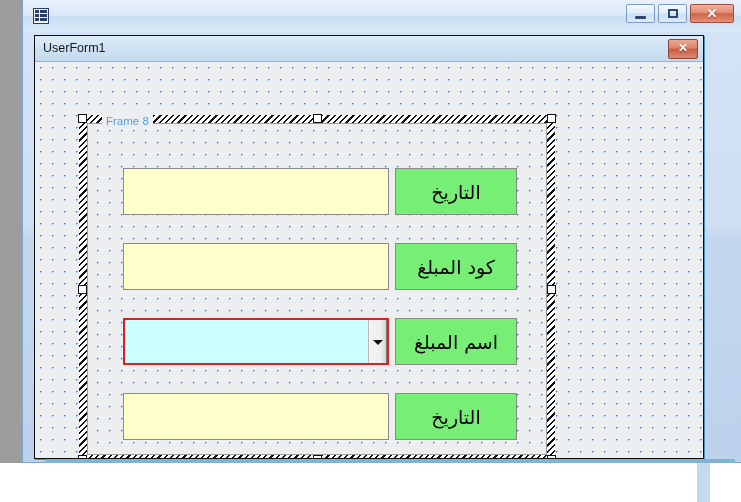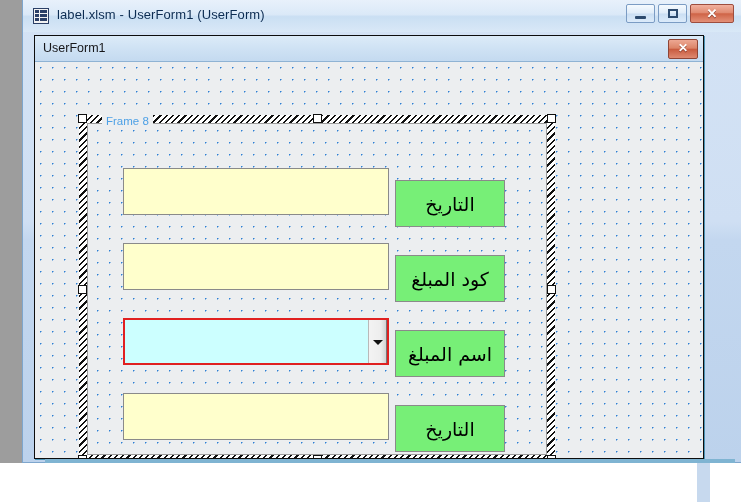--- a/index.html
+++ b/index.html
@@ -250,34 +250,33 @@
     height: 47px;
   }
   .row-0 { top: 45px; }
   .row-1 { top: 120px; }
   .row-2 { top: 195px; }
   .row-3 { top: 270px; }
 
   .lbl {
     position: absolute;
     left: 272px; top: 0;
-    width: 110px; height: 47px;
+    width: 122px; height: 47px;
     background: #77ef77;
     border: 1px solid #8a8a8a;
     box-sizing: border-box;
     display: flex;
     align-items: center;
     justify-content: center;
     direction: rtl;
     color: #000000;
     font-family: "DejaVu Sans", sans-serif;
     font-size: 19px;
     white-space: nowrap;
     overflow: hidden;
-    margin-top: 12px;
   }
 
   .txt {
     position: absolute;
     left: 0; top: 0;
     width: 266px; height: 47px;
     background: #ffffcc;
     border: 1px solid #8a8a8a;
     box-sizing: border-box;
   }
@@ -349,21 +348,20 @@
 
     <div class="mdi-titlebar">
       <div class="mdi-title-icon">
         <i class="c1"></i>
           <i class="c2"></i>
           <i class="c3"></i>
         <i class="c4"></i>
           <i class="c5"></i>
           <i class="c6"></i>
       </div>
-      <div class="mdi-title-text">label.xlsm - UserForm1 (UserForm)</div>
 
       <div class="win-btns">
         <div class="win-btn">
           <span class="glyph-min"></span>
         </div>
         <div class="win-btn">
           <span class="glyph-max"></span>
         </div>
         <div class="win-btn close">
           <span class="glyph-close">✕</span>

